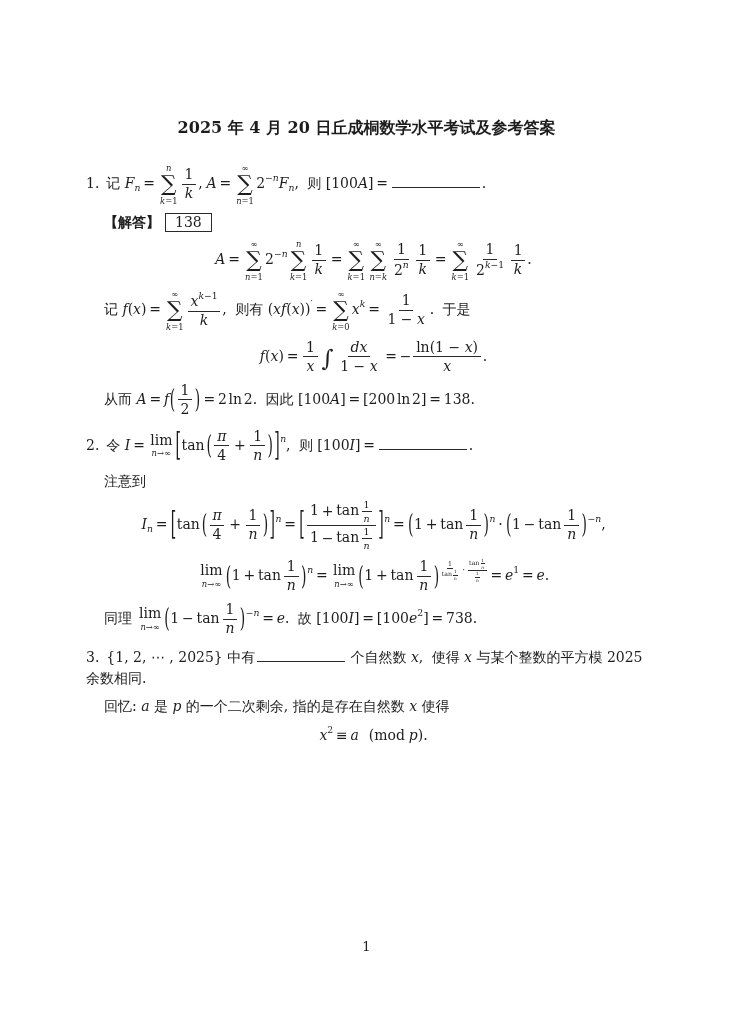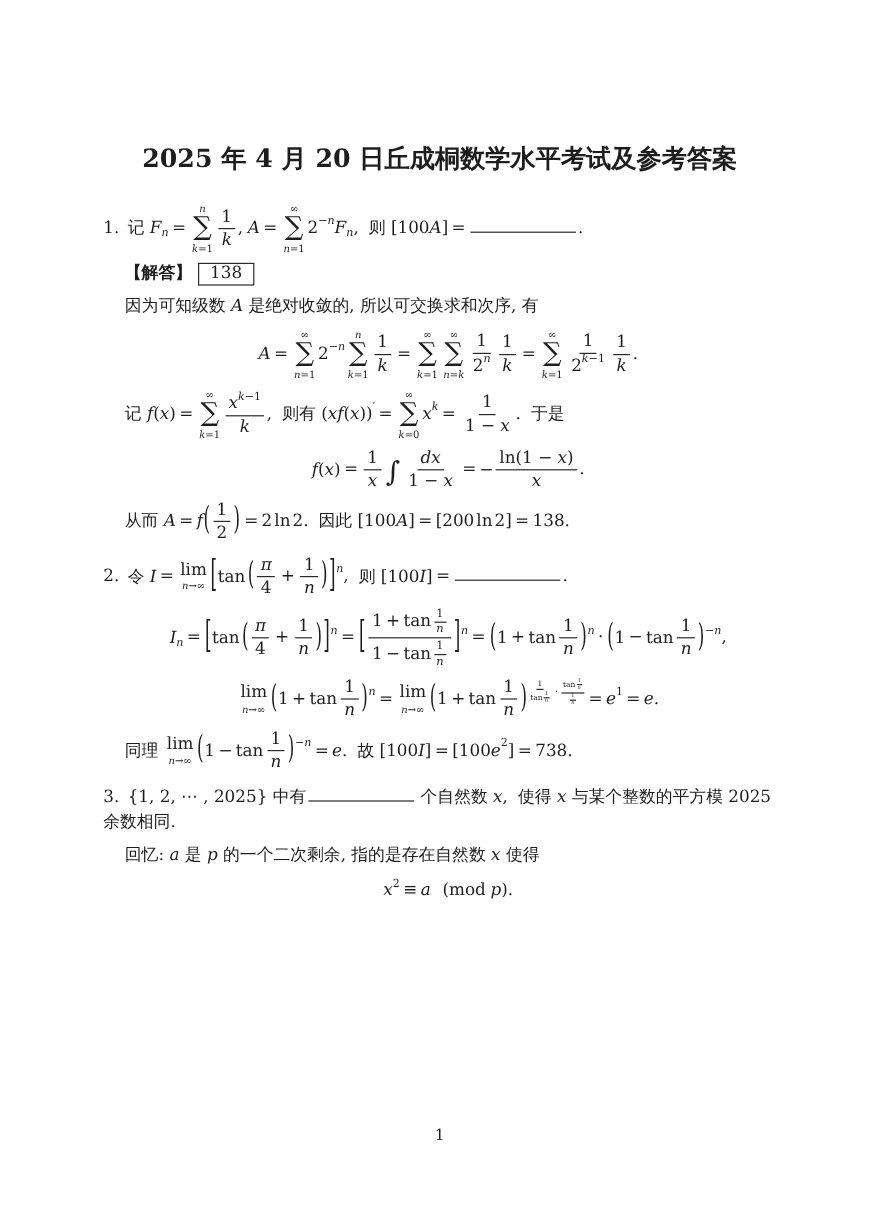--- a/index.html
+++ b/index.html
@@ -8,21 +8,21 @@
     box-sizing:border-box;color:#1d1d1d;
     font-family:"DejaVu Serif","Liberation Serif",serif;
     font-size:14px;
   }
   .doc{
     box-sizing:border-box;height:100%;
     padding:118px 82px 70px 86px;
     display:flex;flex-direction:column;
   }
   .title{
-    font-size:21px;font-weight:700;text-align:center;margin:0;line-height:1.3;
+    font-size:16px;font-weight:700;text-align:center;margin:0;line-height:1.3;
   }
   .date{
     text-align:center;margin-top:48px;font-size:14.5px;
   }
   .problems{margin-top:16px;}
   .problem{margin-bottom:10px;}
   .stmt-row{margin:8px 0 4px;line-height:1.5;}
   .pnum{margin-right:7px;}
   .solution{margin-left:18px;}
   .answer-row{margin:7px 0;}
@@ -86,21 +86,20 @@
             </span><span class="mfrac">
               <span class="num"><span class="up">1</span></span>
               <span class="den"><span class="it">k</span></span>
             </span><span class="mp">,</span><span class="mm"><span class="it">A</span></span><span class="mo"><span class="up">=</span></span><span class="mbigop">
               <span class="lt"><span class="up">∞</span></span>
               <span class="os">∑</span>
               <span class="lb"><span class="it">n</span><span class="up">=1</span></span>
             </span><span class="mm"><span class="up">2</span></span><span class="msup"><span class="up">−</span><span class="it">n</span></span><span class="mm"><span class="it">F</span></span><span class="msub"><span class="it">n</span></span><span class="mp">,</span><span class="mtxt"> 则 </span><span class="mm"><span class="up">[100</span><span class="it">A</span><span class="up">]</span></span><span class="mo"><span class="up">=</span></span><span class="mblank" style="width: 88px;"></span><span class="mp">.</span></div>
           <div class="solution">
             <div class="answer-row"><span class="ans-label">【解答】</span><span class="answer-box">138</span></div>
-            <div class="para"><span class="mtxt">因为可知级数 </span><span class="mm"><span class="it">A</span></span><span class="mtxt"> 是绝对收敛的, 所以可交换求和次序, 有</span></div>
             <div class="display"><span class="mm"><span class="it">A</span></span><span class="mo"><span class="up">=</span></span><span class="mbigop">
                 <span class="lt"><span class="up">∞</span></span>
                 <span class="os">∑</span>
                 <span class="lb"><span class="it">n</span><span class="up">=1</span></span>
               </span><span class="mm"><span class="up">2</span></span><span class="msup"><span class="up">−</span><span class="it">n</span></span><span class="mbigop">
                 <span class="lt"><span class="it">n</span></span>
                 <span class="os">∑</span>
                 <span class="lb"><span class="it">k</span><span class="up">=1</span></span>
               </span><span class="mfrac">
                 <span class="num"><span class="up">1</span></span>
@@ -166,20 +165,21 @@
               <span class="lw">lim</span>
               <span class="lb"><span class="it">n</span><span class="up">→∞</span></span>
             </span><span class="mdel" style="transform: scaleY(2.2);">[</span><span class="mrm">tan</span><span class="msp" style="width: 0.1em;"></span><span class="mdel" style="transform: scaleY(1.9);">(</span><span class="mfrac">
               <span class="num"><span class="it">π</span></span>
               <span class="den"><span class="up">4</span></span>
             </span><span class="mo"><span class="up">+</span></span><span class="mfrac">
               <span class="num"><span class="up">1</span></span>
               <span class="den"><span class="it">n</span></span>
             </span><span class="mdel" style="transform: scaleY(1.9);">)</span><span class="mdel" style="transform: scaleY(2.2);">]</span><span class="msup"><span class="it">n</span></span><span class="mp">,</span><span class="mtxt"> 则 </span><span class="mm"><span class="up">[100</span><span class="it">I</span><span class="up">]</span></span><span class="mo"><span class="up">=</span></span><span class="mblank" style="width: 88px;"></span><span class="mp">.</span></div>
           <div class="solution">
+            <div class="para"><span class="mtxt">注意到</span></div>
             <div class="display"><span class="mm"><span class="it">I</span></span><span class="msub"><span class="it">n</span></span><span class="mo"><span class="up">=</span></span><span class="mdel" style="transform: scaleY(2.2);">[</span><span class="mrm">tan</span><span class="msp" style="width: 0.1em;"></span><span class="mdel" style="transform: scaleY(1.9);">(</span><span class="mfrac">
                 <span class="num"><span class="it">π</span></span>
                 <span class="den"><span class="up">4</span></span>
               </span><span class="mo"><span class="up">+</span></span><span class="mfrac">
                 <span class="num"><span class="up">1</span></span>
                 <span class="den"><span class="it">n</span></span>
               </span><span class="mdel" style="transform: scaleY(1.9);">)</span><span class="mdel" style="transform: scaleY(2.2);">]</span><span class="msup"><span class="it">n</span></span><span class="mo"><span class="up">=</span></span><span class="mdel" style="transform: scaleY(2.2);">[</span><span class="mfrac">
                 <span class="num"><span class="mm"><span class="up">1</span></span><span class="mo"><span class="up">+</span></span><span class="mrm">tan</span><span class="msp" style="width: 0.08em;"></span><span class="mfrac small">
                     <span class="num"><span class="up">1</span></span>
                     <span class="den"><span class="it">n</span></span>

